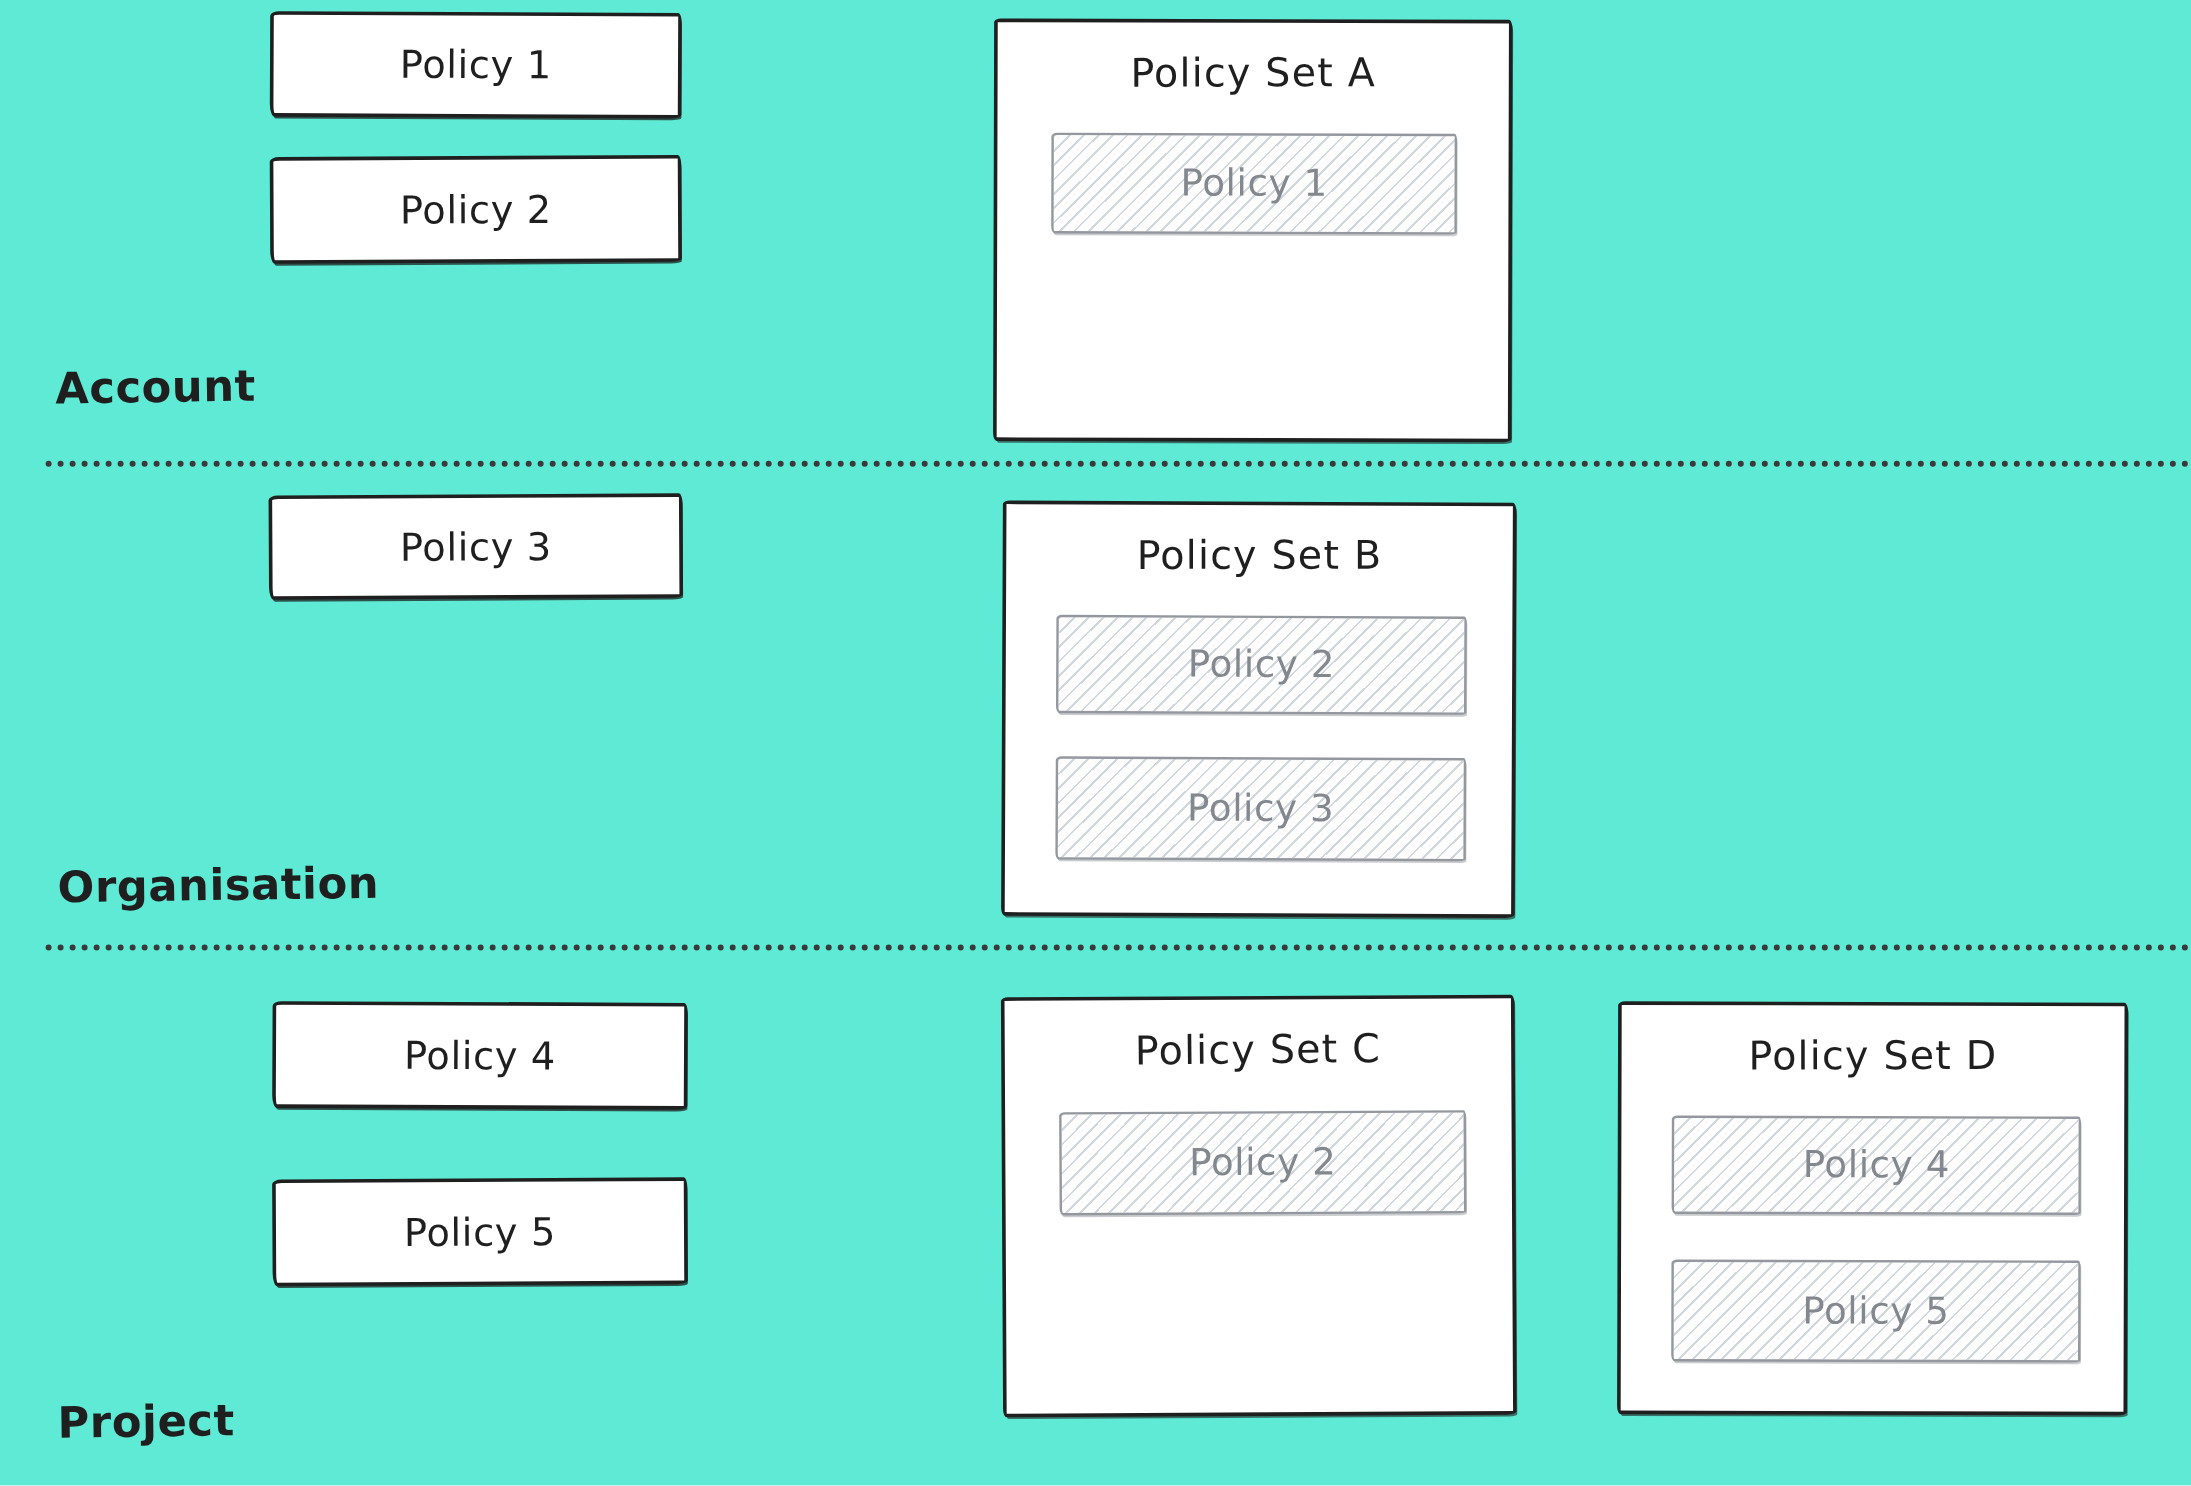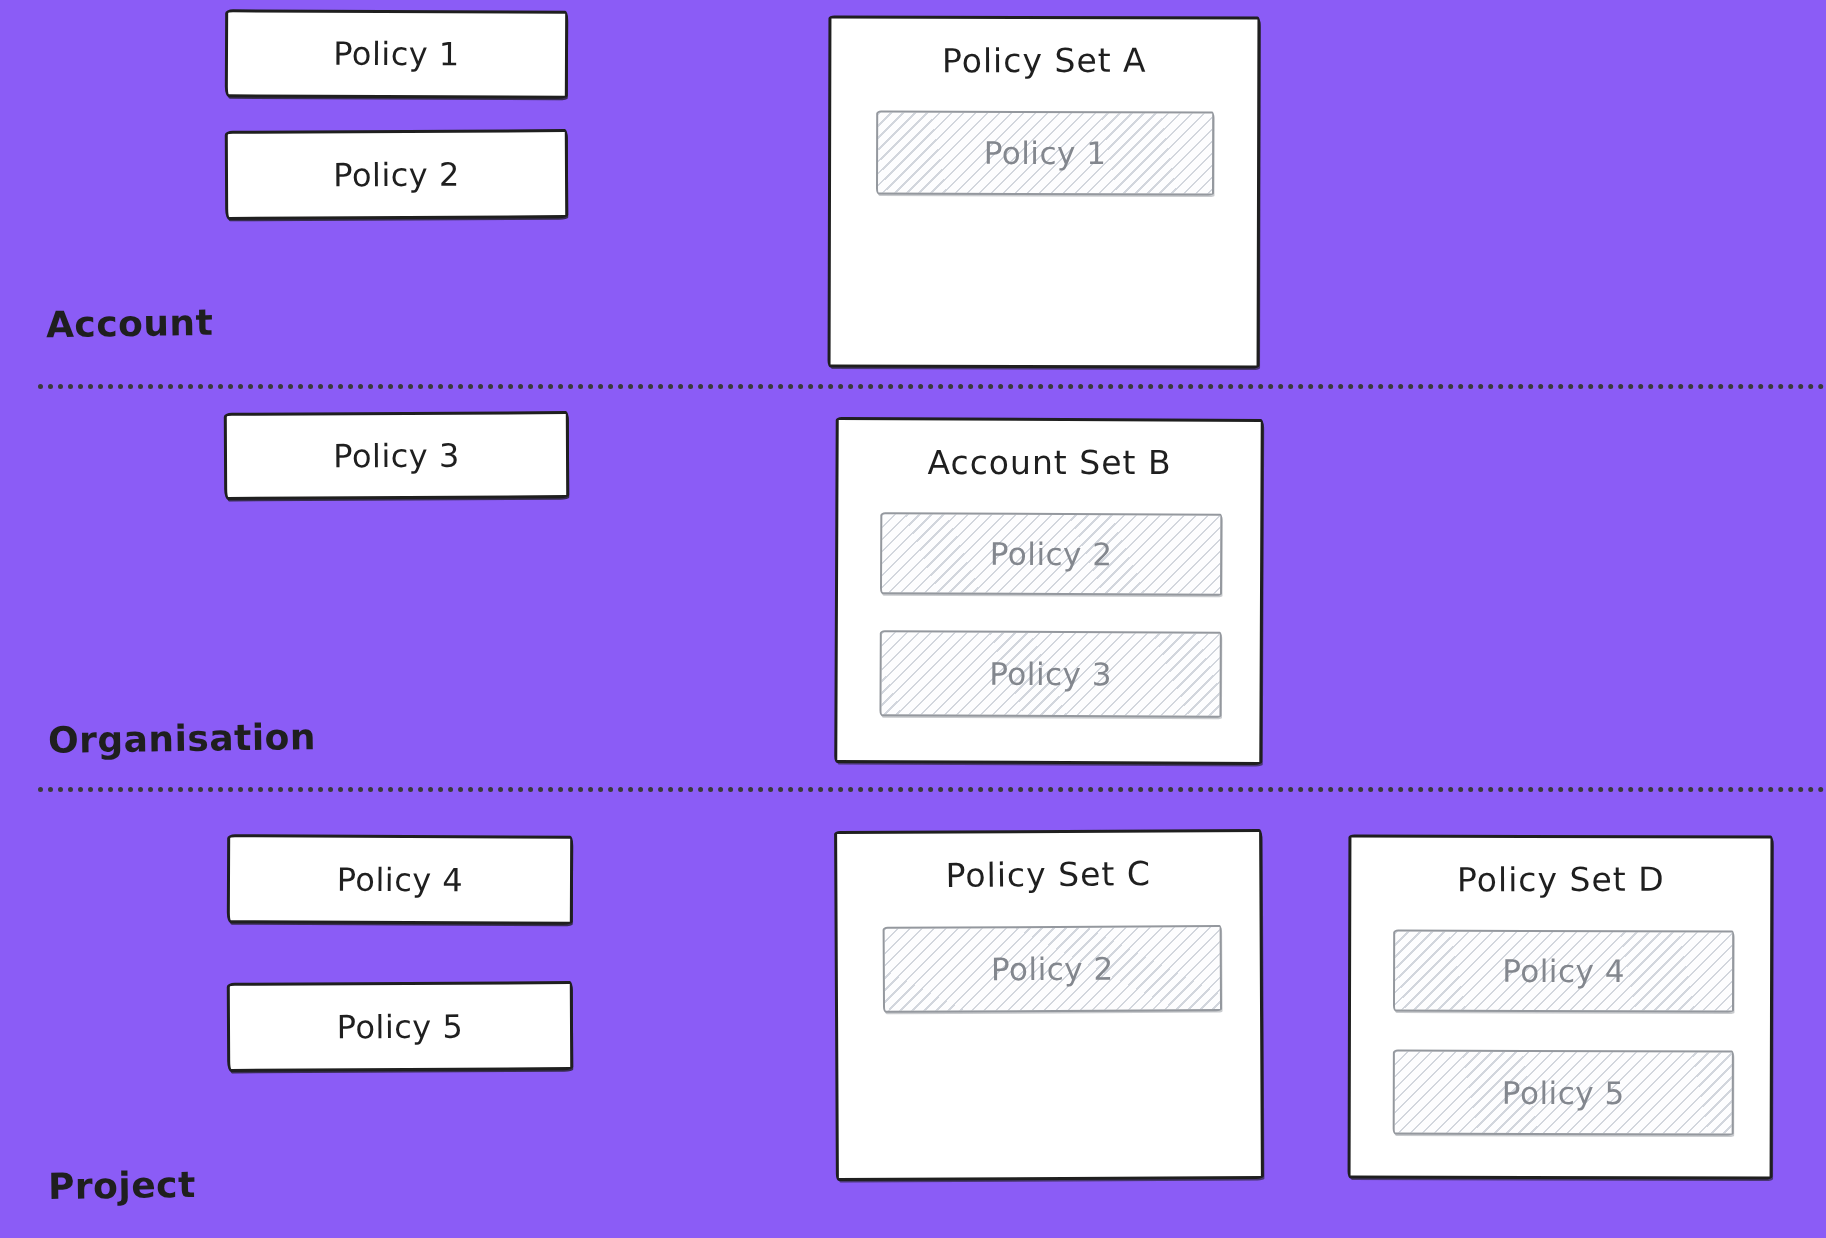--- a/index.html
+++ b/index.html
@@ -1,17 +1,17 @@
 <!DOCTYPE html>
 <html style="--ink: #1f1f1f; --muted-border: #94989e; --muted-text: #83878e; --hatch: #d2d6dd; --divider: #3a3a3a;"><head>
 <meta charset="utf-8">
 <style>
   html,body{margin:0;padding:0;background:#ffffff;}
   .canvas{
-    position:relative;width:1826px;height:1238px;background:#8b5cf6;overflow:hidden;
+    position:relative;width:1826px;height:1238px;background:#5eead4;overflow:hidden;
     font-family:"DejaVu Sans","Liberation Sans",sans-serif;color:var(--ink,#1f1f1f);
   }
   
   .policy-box{
     position:absolute;background:#fff;
     border:3px solid var(--ink,#1f1f1f);
     border-radius:8px 3px 10px 4px / 4px 9px 3px 11px;
     box-shadow:1px 2.5px 0 -1px rgba(30,30,30,.75);
     display:flex;align-items:center;justify-content:center;
   }
@@ -73,21 +73,21 @@
 
   <div class="section-label" style="left:46px;top:303px">Account</div>
 
   <div class="divider" style="top:384px"></div>
 
   <div class="policy-box r2" style="left:224px;top:412px;width:339px;height:81px">
     <span class="lbl">Policy 3</span>
   </div>
 
   <div class="policy-set r1" style="left:835px;top:418px;width:422px;height:340px">
-    <div class="set-title">Account Set B</div>
+    <div class="set-title">Policy Set B</div>
     <div class="member" style="left:42px;top:92px;width:338px;height:78px">
       <span class="lbl">Policy 2</span>
     </div>
     <div class="member" style="left:42px;top:210px;width:338px;height:82px">
       <span class="lbl">Policy 3</span>
     </div>
   </div>
 
   <div class="section-label" style="left:48px;top:718px">Organisation</div>
 

